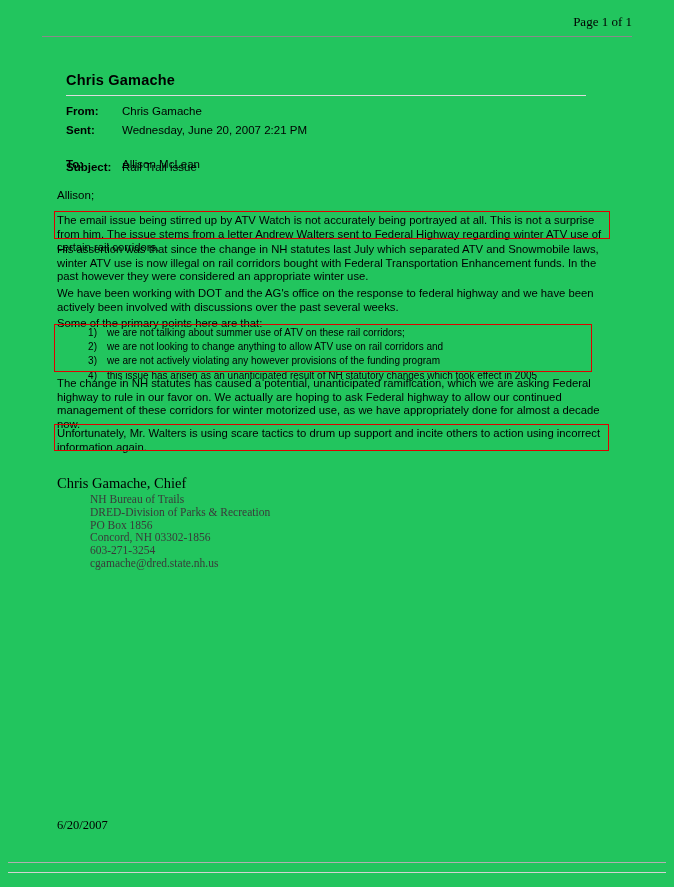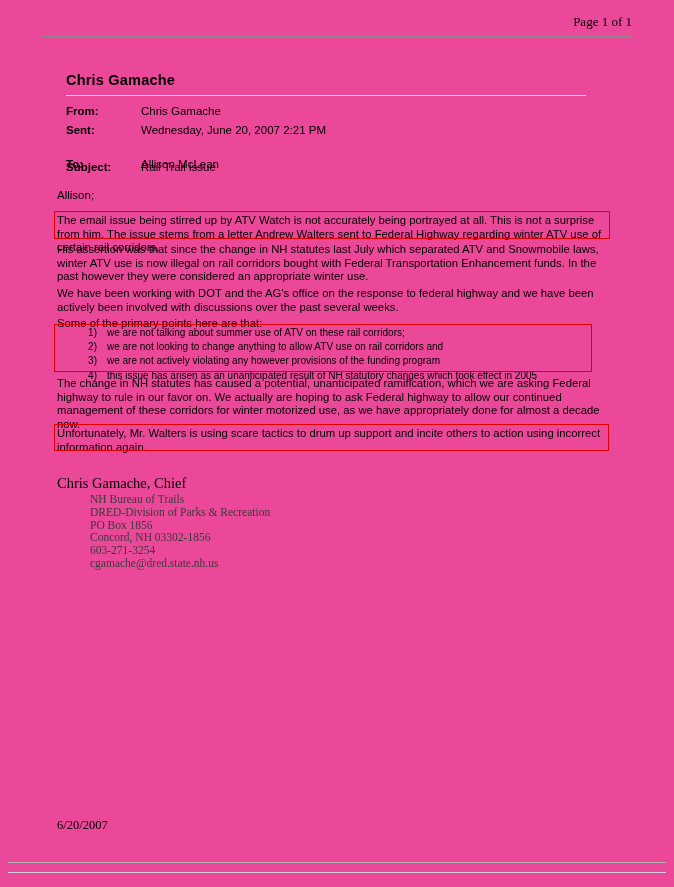--- a/index.html
+++ b/index.html
@@ -13,21 +13,21 @@
     position: relative;
     font-family: "Liberation Sans", sans-serif;
     color: #000000;
     overflow: hidden;
   }
   .page {
     position: absolute;
     left: 0; top: 0;
     width: 674px;
     height: 887px;
-    background: #ec4899;
+    background: #22c55e;
   }
   .page-number {
     position: absolute;
     right: 42px;
     top: 14px;
     font-family: "Liberation Serif", serif;
     font-size: 13px;
     color: #000;
   }
   .rule-top {
@@ -70,21 +70,21 @@
     height: 0;
     border-top: 1px solid #dcdcdc;
   }
   .hdr {
     position: absolute;
     left: 66px;
     font-size: 11.5px;
   }
   .hdr .lbl {
     display: inline-block;
-    width: 75px;
+    width: 56px;
     font-weight: bold;
   }
   .hdr .val {
     display: inline-block;
   }
   .hdr-from { top: 105px; }
   .hdr-sent { top: 124px; }
   .hdr-to   { top: 158px; }
   .hdr-subj { top: 161px; }
 

